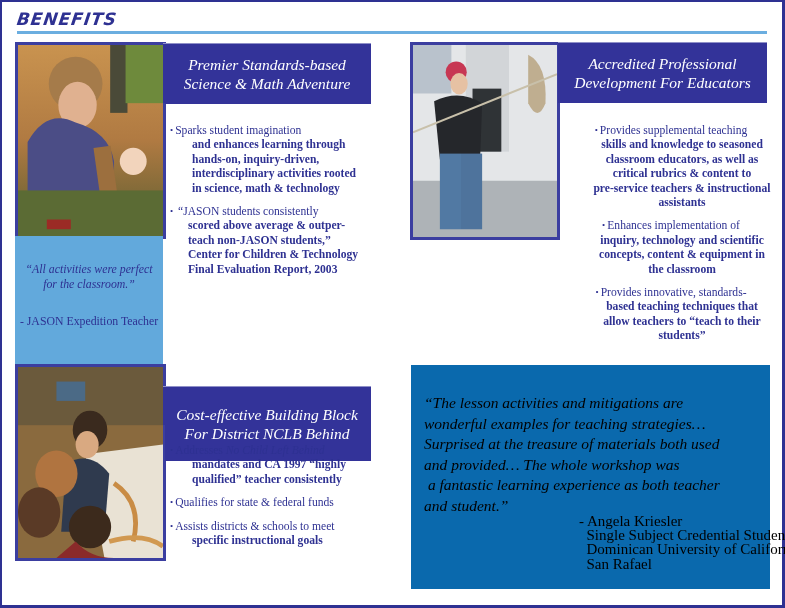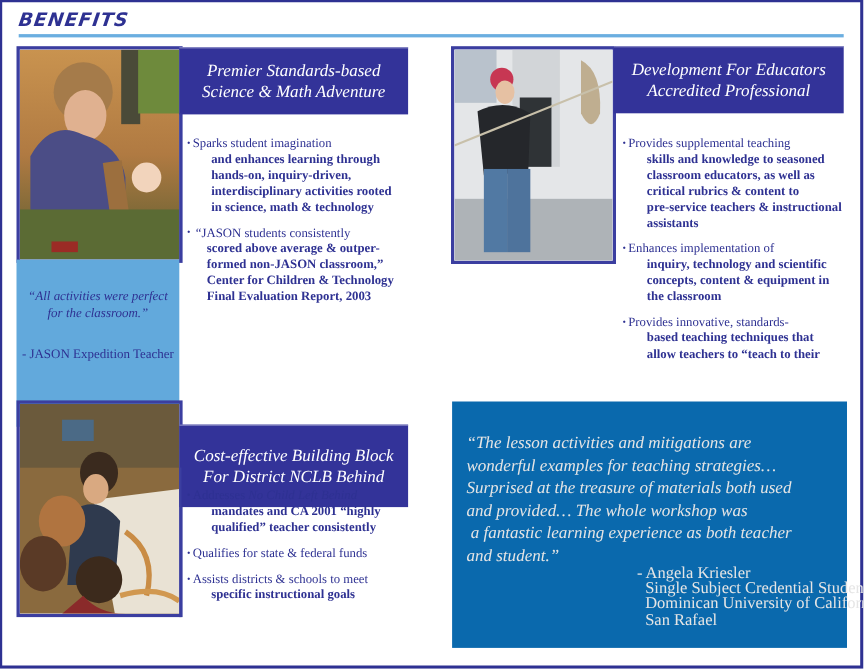--- a/index.html
+++ b/index.html
@@ -49,21 +49,21 @@
   .bullet .dot { font-size: 9px; vertical-align: 1px; margin-right: 2px; }
   .lb-panel {
     position: absolute; left: 15px; top: 236px; width: 148px; height: 152px;
     background: #62a9dc; color: #2e3192; text-align: center;
     font-size: 11.8px; line-height: 14.5px;
   }
   .lb-quote { position: absolute; left: 0; right: 0; top: 26px; font-style: italic; }
   .lb-attr { position: absolute; left: 0; right: 0; top: 78px; }
   .quote-box {
     position: absolute; left: 411px; top: 365px; width: 359px; height: 224px;
-    background: #0a69ad; color: #e5e5e5;
+    background: #0a69ad; color: #000000;
   }
   .qb-text {
     position: absolute; left: 13px; top: 28px; width: 345px;
     font-style: italic; font-size: 15.5px; line-height: 20.5px; white-space: pre;
   }
   .qb-attr {
     position: absolute; left: 168px; top: 149px;
     font-size: 15px; line-height: 14.2px; white-space: pre;
   }
 </style>
@@ -105,21 +105,21 @@
   <div class="bullet">
     <span class="first"><span class="dot">•</span><span>Sparks student imagination</span></span>
     <span class="rest">and enhances learning through</span>
     <span class="rest">hands-on, inquiry-driven,</span>
     <span class="rest">interdisciplinary activities rooted</span>
     <span class="rest">in science, math &amp; technology</span>
   </div>
   <div class="bullet">
     <span class="first"><span class="dot">•</span>&nbsp;<span>“JASON students consistently</span></span>
     <span class="rest" style="padding-left:18px">scored above average &amp; outper-</span>
-    <span class="rest" style="padding-left:18px">formed non-JASON classroom,”</span>
+    <span class="rest" style="padding-left:18px">teach non-JASON students,”</span>
     <span class="rest" style="padding-left:18px">Center for Children &amp; Technology</span>
     <span class="rest" style="padding-left:18px">Final Evaluation Report, 2003</span>
   </div>
 </div>
 
 <div class="lb-panel">
   <div class="lb-quote">
     <div>“All activities were perfect</div>
     <div>for the classroom.”</div>
   </div>
@@ -136,42 +136,43 @@
     <path d="M120 10 Q140 20 138 60 Q130 80 120 60 Z" fill="#bfae90"></path>
     <circle cx="45" cy="28" r="11" fill="#c73753"></circle>
     <ellipse cx="48" cy="40" rx="9" ry="11" fill="#e6c1a3"></ellipse>
     <path d="M22 58 Q48 45 72 60 L70 115 L28 118 Z" fill="#25272b"></path>
     <rect x="28" y="112" width="22" height="78" fill="#5179a3"></rect>
     <rect x="50" y="112" width="22" height="78" fill="#4e739c"></rect>
     <line x1="0" y1="90" x2="150" y2="30" stroke="#c8c0aa" stroke-width="2"></line>
   </svg>
 </div>
 <div class="hbar" style="left:558px; top:42px; width:209px; height:61px;">
+  <div>Accredited Professional</div>
   <div>Development For Educators</div>
-  <div>Accredited Professional</div>
-</div>
-<div class="bullets" style="left:566px; top:123px; width:210px;">
+</div>
+<div class="bullets" style="left:566px; top:123px; width:210px;text-align:center;">
   <div class="bullet">
     <span class="first"><span class="dot">•</span><span>Provides supplemental teaching</span></span>
     <span class="rest">skills and knowledge to seasoned</span>
     <span class="rest">classroom educators, as well as</span>
     <span class="rest">critical rubrics &amp; content to</span>
     <span class="rest">pre-service teachers &amp; instructional</span>
     <span class="rest">assistants</span>
   </div>
   <div class="bullet">
     <span class="first"><span class="dot">•</span><span>Enhances implementation of</span></span>
     <span class="rest">inquiry, technology and scientific</span>
     <span class="rest">concepts, content &amp; equipment in</span>
     <span class="rest">the classroom</span>
   </div>
   <div class="bullet">
     <span class="first"><span class="dot">•</span><span>Provides innovative, standards-</span></span>
     <span class="rest">based teaching techniques that</span>
     <span class="rest">allow teachers to “teach to their</span>
+    <span class="rest">students”</span>
   </div>
 </div>
 
 <div class="photo" style="left:15px; top:364px; width:151px; height:197px;">
   <svg viewBox="0 0 151 197" preserveAspectRatio="none">
     <rect width="151" height="197" fill="#8a6a3e"></rect>
     <rect x="0" y="0" width="151" height="60" fill="#6b5a3c"></rect>
     <rect x="40" y="15" width="30" height="20" fill="#4b6a86"></rect>
     <path d="M70 90 L151 80 L151 197 L90 197 Z" fill="#e9e2d4"></path>
     <ellipse cx="75" cy="65" rx="18" ry="20" fill="#3a2a1e"></ellipse>
@@ -186,21 +187,21 @@
   </svg>
 </div>
 <div class="hbar" style="left:163px; top:366px; width:208px; height:75px;margin-top:20px;">
   <div>Cost-effective Building Block</div>
   <div>For District NCLB Behind</div>
 </div>
 <div class="vline" style="left:163px; top:425px; height:136px;"></div>
 <div class="bullets" style="left:170px; top:443px; width:205px;">
   <div class="bullet">
     <span class="first"><span class="dot">•</span><span>Addresses </span><i>No Child Left Behind</i></span>
-    <span class="rest">mandates and CA 2001 “highly</span>
+    <span class="rest">mandates and CA 1997 “highly</span>
     <span class="rest">qualified” teacher consistently</span>
   </div>
   <div class="bullet">
     <span class="first"><span class="dot">•</span><span>Qualifies for state &amp; federal funds</span></span>
   </div>
   <div class="bullet">
     <span class="first"><span class="dot">•</span><span>Assists districts &amp; schools to meet</span></span>
     <span class="rest">specific instructional goals</span>
   </div>
 </div>

